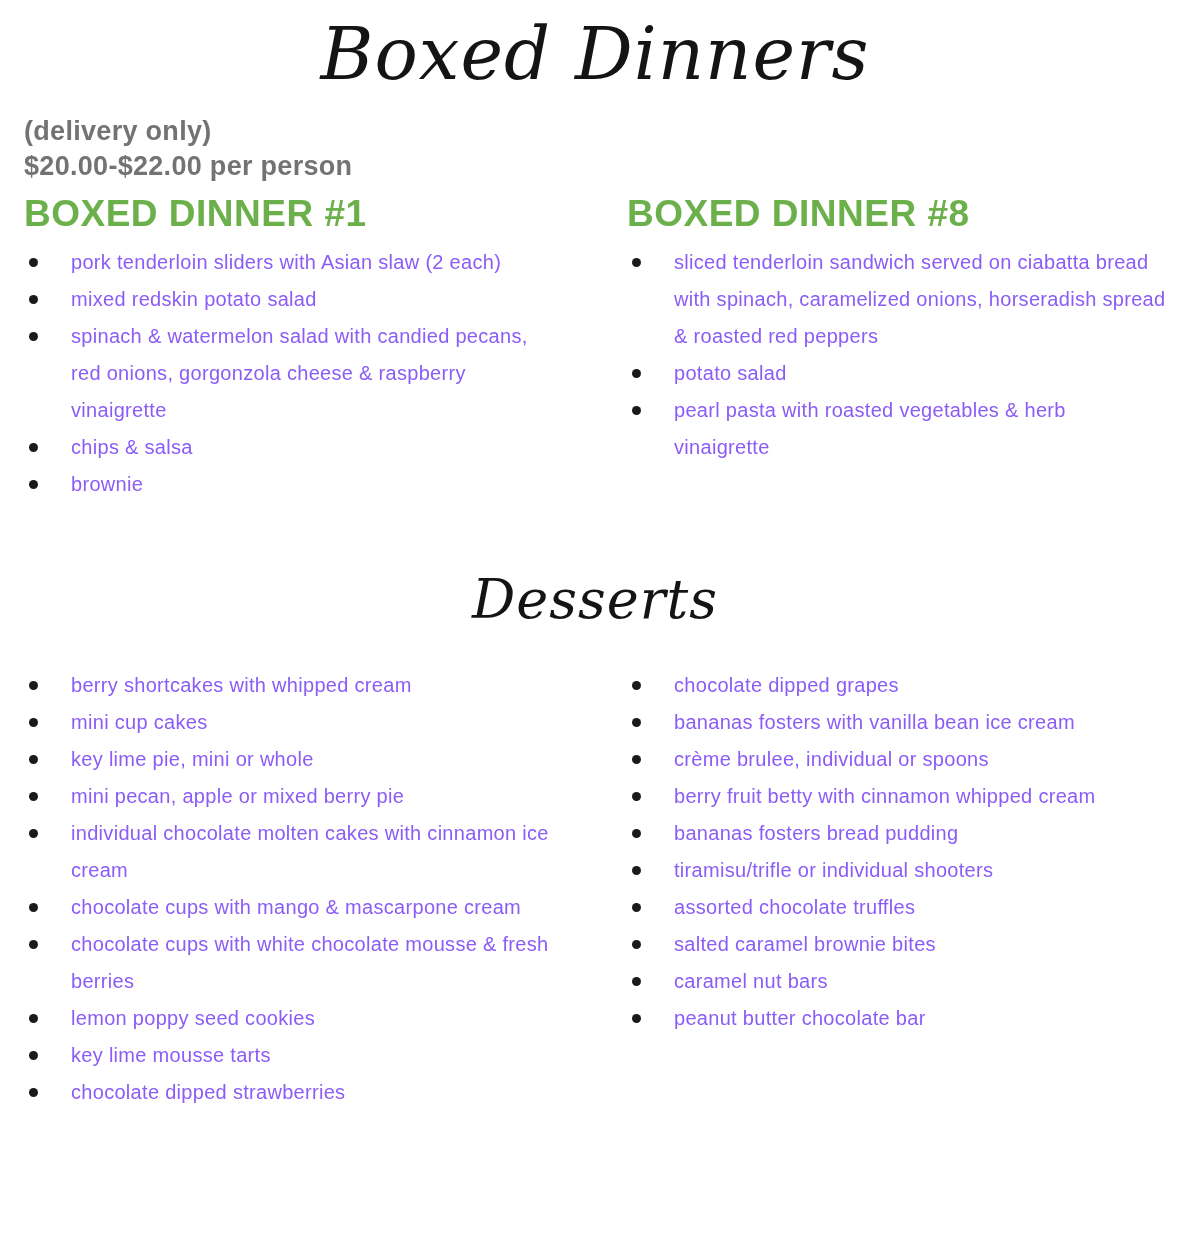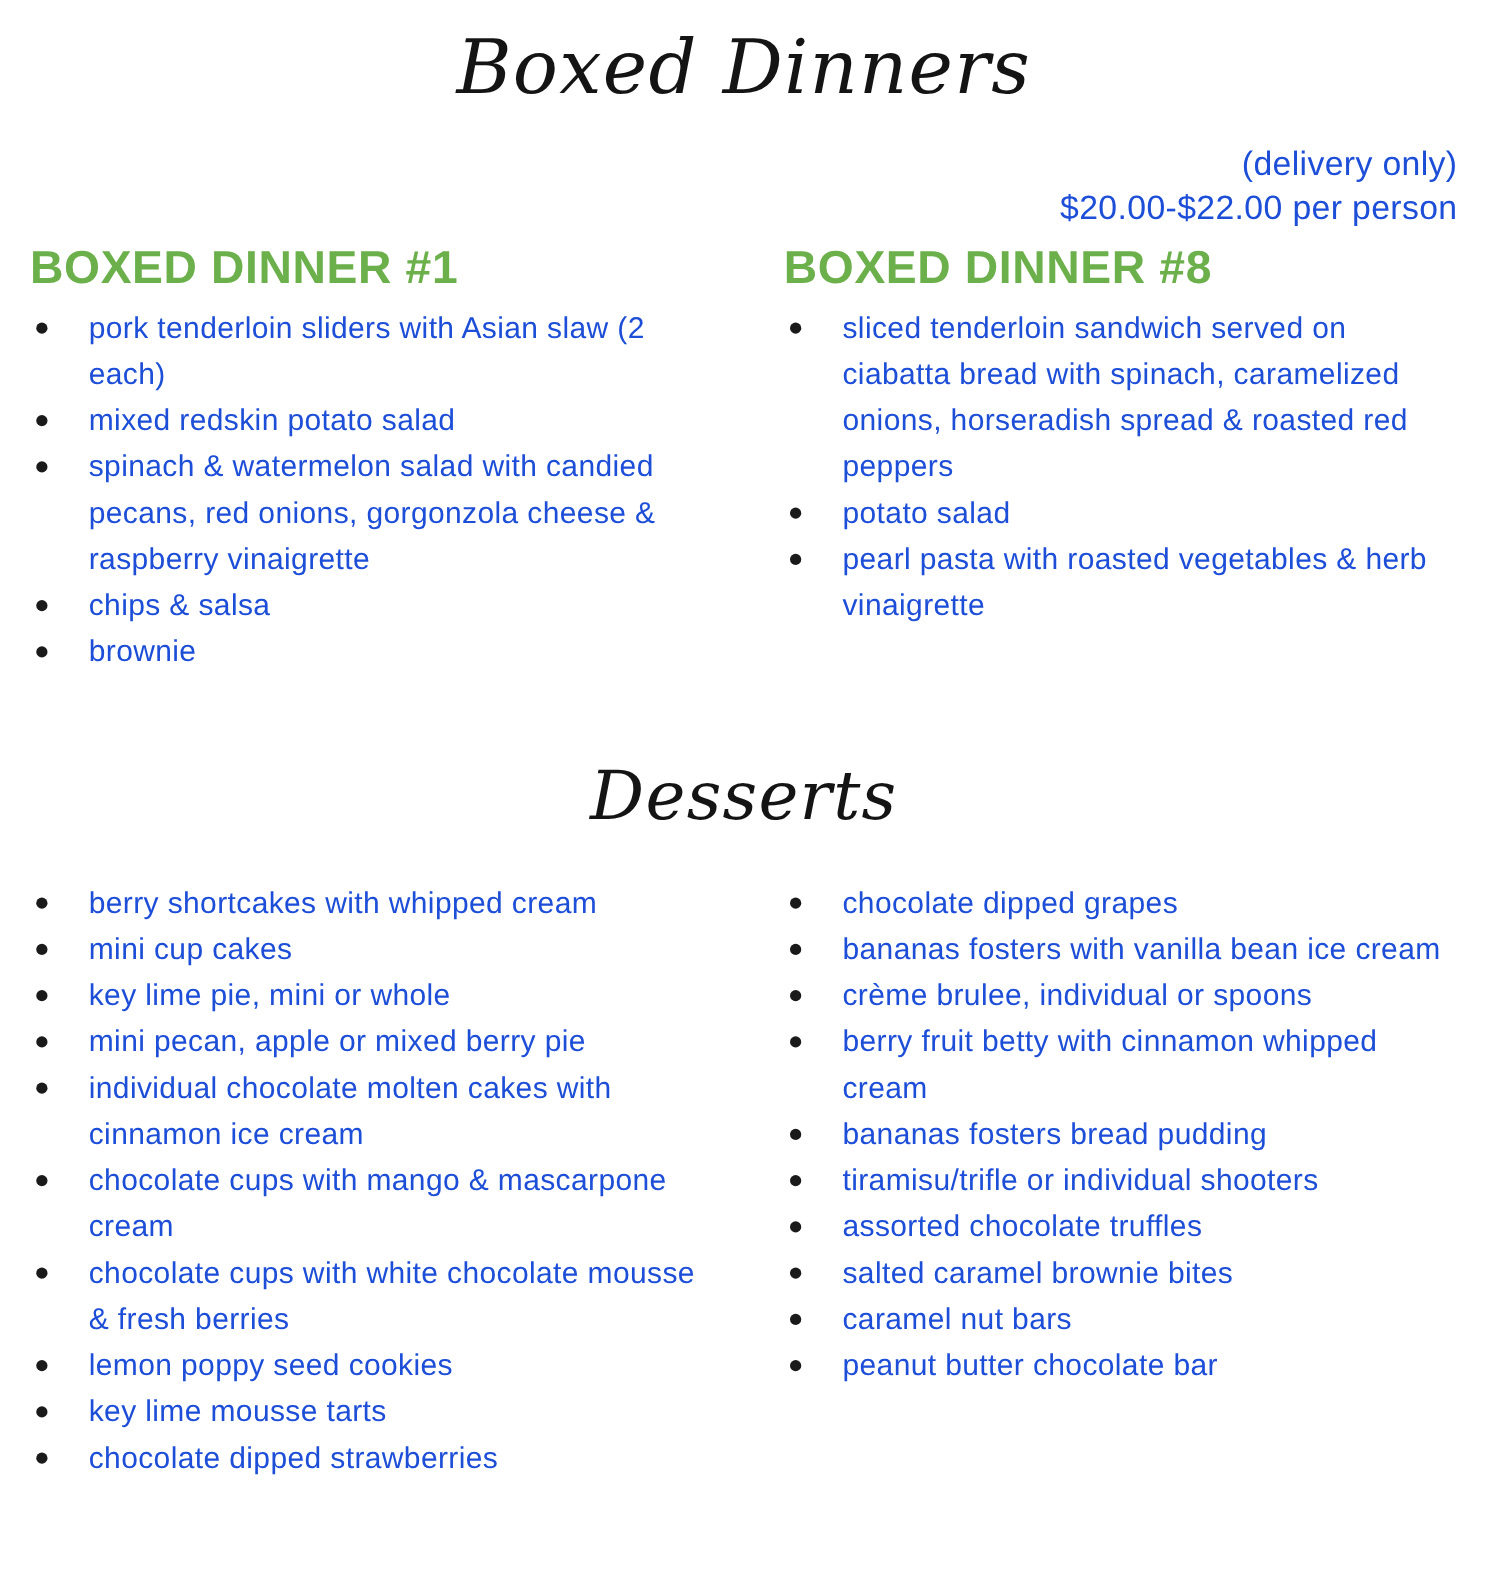--- a/index.html
+++ b/index.html
@@ -24,31 +24,32 @@
   
   .script {
     font-family: "DejaVu Serif", serif;
     font-style: italic;
     font-weight: 500;
     color: #141414;
     text-align: center;
   }
   .main-title {
     margin: 0;
-    font-size: 60px;
+    font-size: 72px;
     line-height: 96px;
     letter-spacing: 1px;
   }
   .subtitle {
     margin: 0;
-    text-align: right;
+    text-align: left;
     font-size: 27px;
     line-height: 35px;
-    color: #1d4ed8;
+    color: #737373;
     letter-spacing: 0.3px;
+    font-weight: bold;
   }
   .subtitle.first { margin-top: 12px; }
 
   
   .two-col {
     display: grid;
     grid-template-columns: 1fr 1fr;
     column-gap: 64px;
     margin-top: 10px;
   }
@@ -63,24 +64,24 @@
 
   
   ul.menu-list {
     list-style: none;
     margin: 0;
     padding: 0;
   }
   ul.menu-list li {
     display: grid;
     grid-template-columns: 47px 1fr;
-    font-size: 24px;
+    font-size: 20px;
     line-height: 37px;
     letter-spacing: 0.3px;
-    color: #1d4ed8;
+    color: #8b5cf6;
   }
   .bullet {
     width: 9px;
     height: 9px;
     border-radius: 50%;
     background: #1a1a1a;
     margin-top: 14px;
     margin-left: 5px;
   }
 

